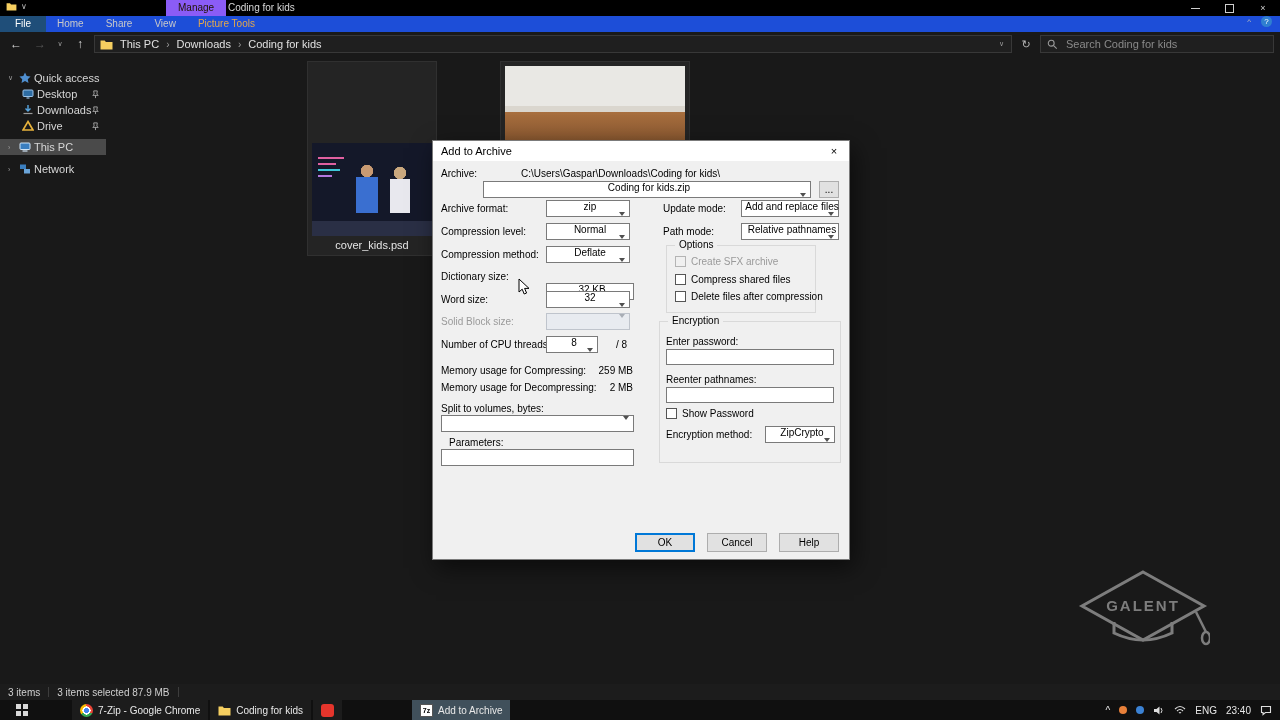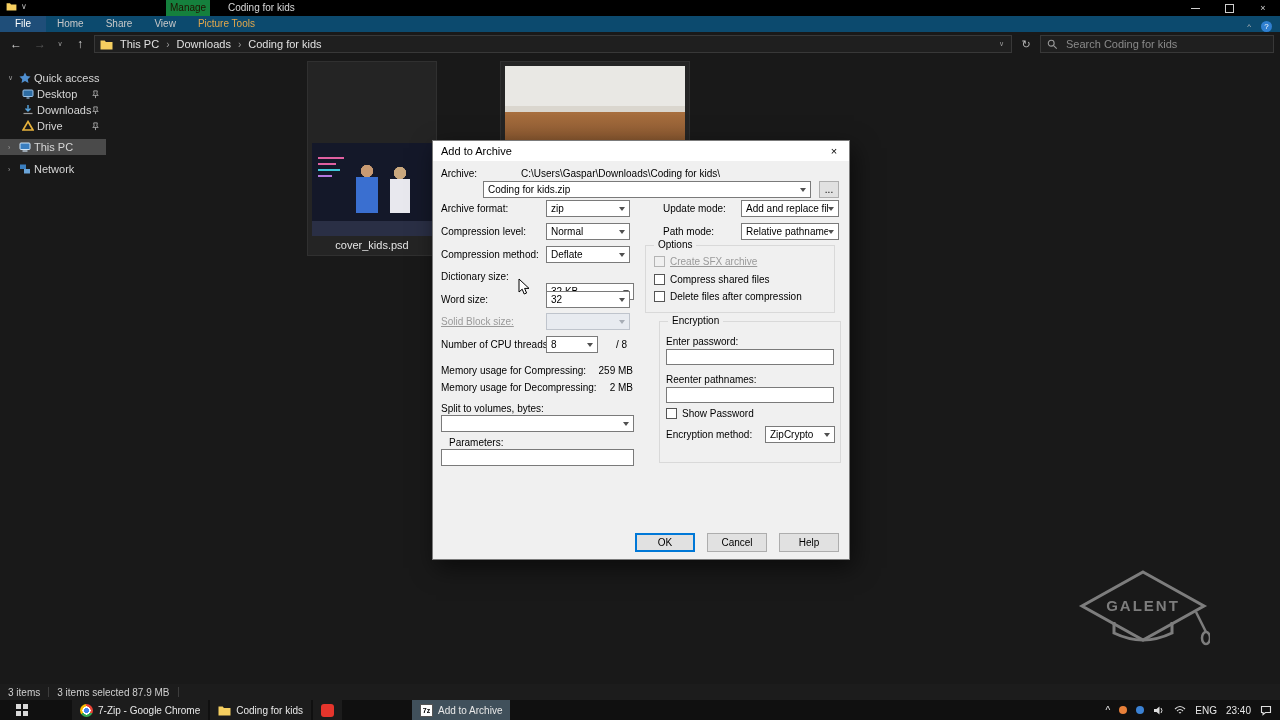--- a/index.html
+++ b/index.html
@@ -4,29 +4,29 @@
 <style>
   html,body{margin:0;padding:0;background:#000;}
   .screen{position:relative;width:1280px;height:720px;background:#000;overflow:hidden;
     font-family:"Liberation Sans",sans-serif;-webkit-font-smoothing:antialiased;}
 
   
   .explorer{position:absolute;left:0;top:0;width:1280px;height:700px;background:#191919;}
 
   .titlebar{position:relative;height:16px;background:#000;}
   .qat{position:absolute;left:6px;top:2px;display:flex;gap:4px;align-items:center;}
-  .manage-tab{position:absolute;left:166px;top:0;height:16px;line-height:16px;padding:0 4px;
-    background:#15803d;color:#201400;font-size:10px;}
+  .manage-tab{position:absolute;left:166px;top:0;height:16px;line-height:16px;padding:0 12px;
+    background:#8b5cf6;color:#201400;font-size:10px;}
   .win-title{position:absolute;left:228px;top:0;line-height:16px;font-size:10px;color:#d9d9d9;}
   .win-controls{position:absolute;right:0;top:0;display:flex;height:16px;}
   .wc{width:34px;display:flex;align-items:center;justify-content:center;color:#cfcfcf;font-size:9px;}
   .wc .minbar{width:9px;height:1px;background:#cfcfcf;}
   .wc .maxbox{width:7px;height:7px;border:1px solid #cfcfcf;}
 
-  .ribbon{position:relative;height:16px;background:#0c4a6e;display:flex;align-items:flex-end;font-size:10px;}
+  .ribbon{position:relative;height:16px;background:#1d4ed8;display:flex;align-items:flex-start;font-size:10px;}
   .file-tab{width:46px;background:#1f4e79;color:#fff;text-align:center;line-height:16px;}
   .rtab{padding:0 11px;line-height:16px;color:#c9c9c9;}
   .ctx-tab{padding:0 11px;line-height:16px;color:#e3a84c;}
   .ribbon-right{margin-left:auto;display:flex;align-items:center;gap:10px;padding-right:8px;}
   .caret{color:#bdbdbd;font-size:8px;}
   .help-bubble{width:11px;height:11px;border-radius:50%;background:#2f7fd0;color:#fff;font-size:8px;
     display:flex;align-items:center;justify-content:center;}
 
   .addrrow{height:24px;background:#191919;display:flex;align-items:center;padding:0 6px;gap:4px;}
   .navbtn{width:20px;text-align:center;font-size:12px;color:#d8d8d8;}
@@ -89,23 +89,23 @@
     align-items:center;gap:8px;padding:0 8px;font-size:10px;color:#cfcfcf;}
   .sdiv{width:1px;height:10px;background:#3d3d3d;}
 
   
   .dialog{position:absolute;left:432px;top:140px;width:416px;height:418px;background:#f0f0f0;
     border:1px solid #7b7b7b;box-shadow:4px 8px 22px rgba(0,0,0,0.55);font-size:10px;color:#000;z-index:50;}
   .dlg-title{height:20px;background:#fff;display:flex;align-items:center;padding-left:8px;font-size:11px;color:#000;}
   .dlg-close{margin-left:auto;width:30px;height:20px;display:flex;align-items:center;justify-content:center;
     font-size:11px;color:#000;}
   .lbl{position:absolute;white-space:nowrap;color:#000;}
-  .lbl.dim{color:#9a9a9a;text-decoration:underline;}
+  .lbl.dim{color:#9a9a9a;}
   .combo{position:absolute;height:17px;background:#fff;border:1px solid #7a7a7a;box-sizing:border-box;
-    display:flex;align-items:center;padding-left:4px;}
+    display:flex;align-items:center;padding-left:4px;flex-direction:column;}
   .combo .cval{white-space:nowrap;overflow:hidden;}
   .combo .carrow{margin-left:auto;margin-right:4px;width:0;height:0;border-left:3.5px solid transparent;
     border-right:3.5px solid transparent;border-top:4px solid #505050;flex:0 0 auto;}
   .combo.disabled{background:#e8ebf0;border-color:#bfc4cc;}
   .combo.disabled .carrow{border-top-color:#a8adb5;}
   .tinput{position:absolute;background:#fff;border:1px solid #7a7a7a;box-sizing:border-box;height:16px;
     font-family:"Liberation Sans",sans-serif;font-size:10px;padding:0 3px;outline:none;}
   .valtxt{position:absolute;text-align:right;white-space:nowrap;}
   .groupbox{position:absolute;border:1px solid #d9d9d9;box-sizing:border-box;}
   .gb-legend{position:absolute;top:-7px;left:8px;background:#f0f0f0;padding:0 4px;font-size:10px;}
@@ -371,21 +371,21 @@
       <span class="cval">Add and replace files</span>
         <span class="carrow"></span>
     </div>
 
     <span class="lbl" style="left:230px;top:85px;">Path mode:</span>
     <div class="combo" style="left:308px;top:82px;width:98px;">
       <span class="cval">Relative pathnames</span>
         <span class="carrow"></span>
     </div>
 
-    <div class="groupbox" style="left:212px;top:104px;width:190px;height:68px;">
+    <div class="groupbox" style="left:233px;top:104px;width:150px;height:68px;">
       <span class="gb-legend">Options</span>
       <div class="cbrow" style="left:8px;top:10px;">
         <span class="cbox disabled"></span>
         <span class="lbl dim" style="position:static;">Create SFX archive</span>
       </div>
       <div class="cbrow" style="left:8px;top:28px;">
         <span class="cbox"></span>
         <span class="lbl" style="position:static;">Compress shared files</span>
       </div>
       <div class="cbrow" style="left:8px;top:45px;">

